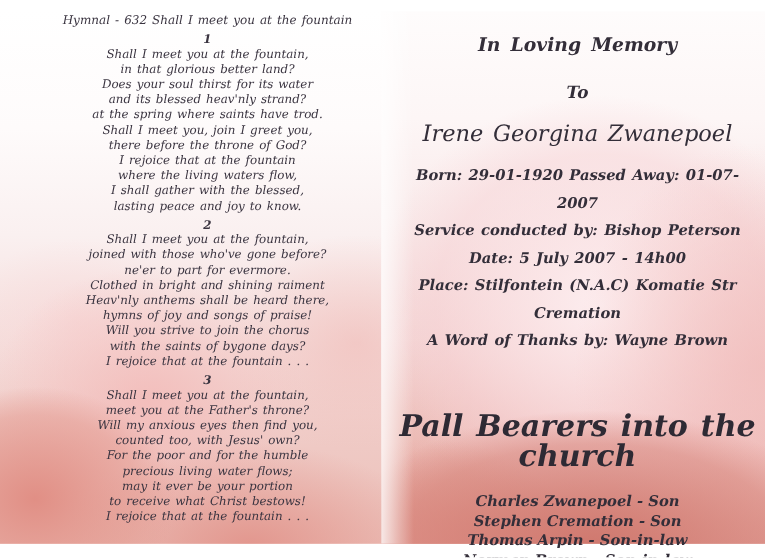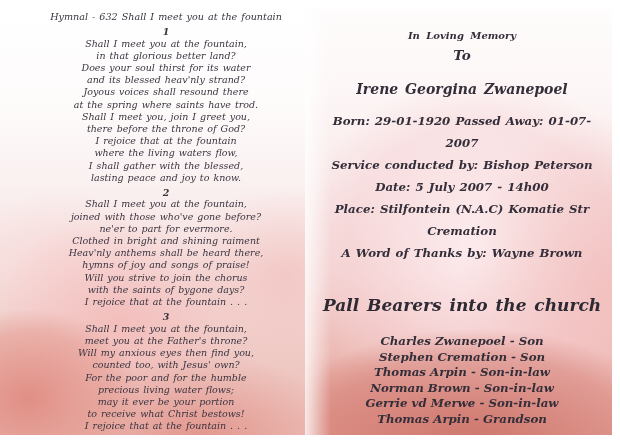--- a/index.html
+++ b/index.html
@@ -33,25 +33,25 @@
   .page-left-text{
     position:absolute;left:30px;top:10px;width:272px;text-align:center;
     font-size:9.5px;line-height:12.2px;word-spacing:1px;color:#3a3440;
   }
   .hymn-heading{font-size:9.6px;line-height:13px;margin-bottom:1px;white-space:nowrap;}
   .stanza{margin-top:3px;}
   .stanza-number{font-weight:bold;line-height:11.5px;}
   .page-right-text{
     position:absolute;left:318px;top:26px;width:288px;text-align:center;color:#332e39;
   }
-  .memory-title{font-size:10px;font-weight:bold;line-height:20px;word-spacing:3px;}
-  .memory-to{font-size:13.5px;font-weight:bold;line-height:19px;}
-  .deceased-name{font-size:14px;font-weight:bold;margin-top:15px;line-height:18px;word-spacing:2px;}
+  .memory-title{font-size:15px;font-weight:bold;line-height:20px;word-spacing:3px;}
+  .memory-to{font-size:13.5px;font-weight:bold;line-height:19px;margin-top:19px;}
+  .deceased-name{font-size:18px;font-weight:normal;margin-top:15px;line-height:18px;word-spacing:2px;}
   .service-details{margin-top:12px;font-size:11.8px;font-weight:bold;line-height:22px;word-spacing:1px;}
-  .pall-heading{margin-top:29px;font-size:17px;font-weight:bold;line-height:24px;word-spacing:2px;color:#2e2a34;}
+  .pall-heading{margin-top:46px;font-size:24px;font-weight:bold;line-height:24px;word-spacing:2px;color:#2e2a34;}
   .pall-list{margin-top:17px;font-size:11.8px;font-weight:bold;line-height:15.6px;}
 </style>
 </head>
 <body>
 
 <div class="scan">
 
   <div class="page-left-bg"></div>
   <div class="page-right-bg"></div>
 
@@ -59,21 +59,20 @@
     <div class="hymn-heading">Hymnal - 632 Shall I meet you at the fountain</div>
 
     <div class="stanza">
       <div class="stanza-number">1</div>
       <div>
 
       <div class="hymn-line">Shall I meet you at the fountain,</div>
           <div class="hymn-line">in that glorious better land?</div>
           <div class="hymn-line">Does your soul thirst for its water</div>
           <div class="hymn-line">and its blessed heav'nly strand?</div>
-          <div class="hymn-line">Joyous voices shall resound there</div>
           <div class="hymn-line">at the spring where saints have trod.</div>
           <div class="hymn-line">Shall I meet you, join I greet you,</div>
           <div class="hymn-line">there before the throne of God?</div>
           <div class="hymn-line">I rejoice that at the fountain</div>
           <div class="hymn-line">where the living waters flow,</div>
           <div class="hymn-line">I shall gather with the blessed,</div>
           <div class="hymn-line">lasting peace and joy to know.</div>
         </div>
     </div>
 

